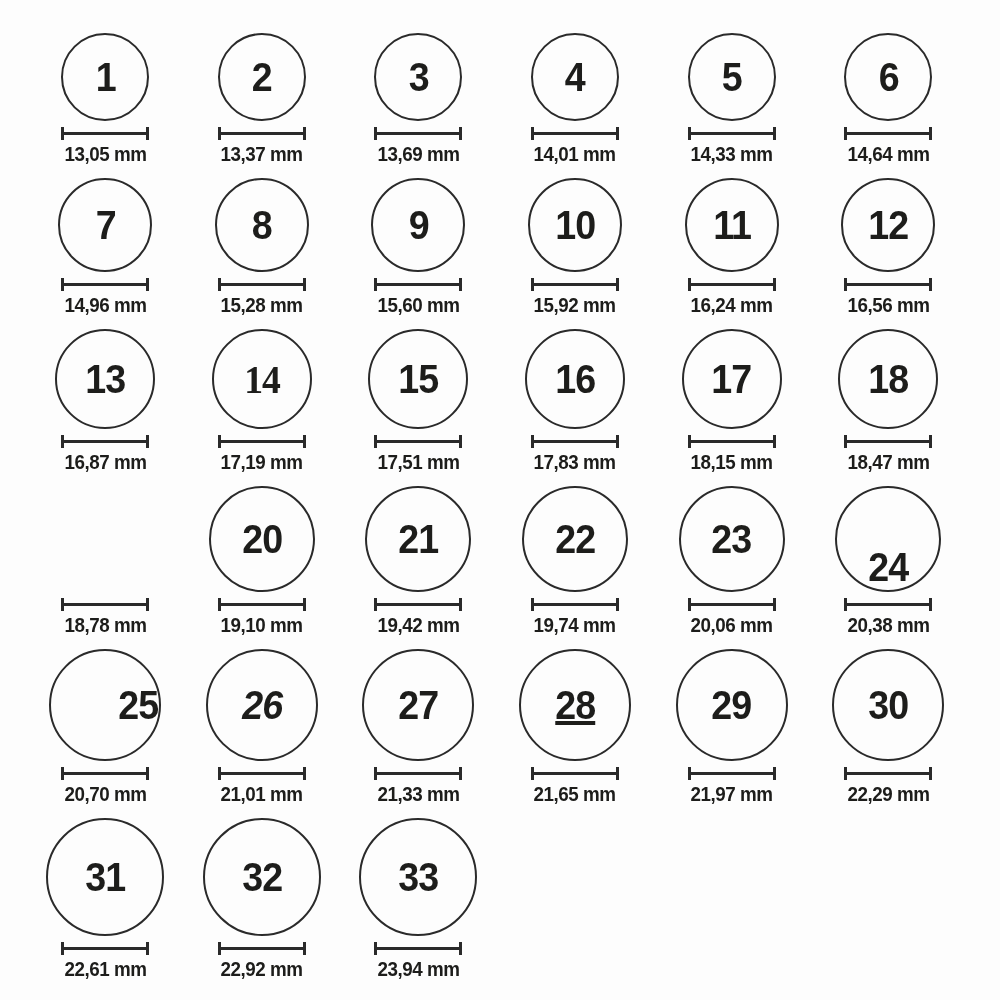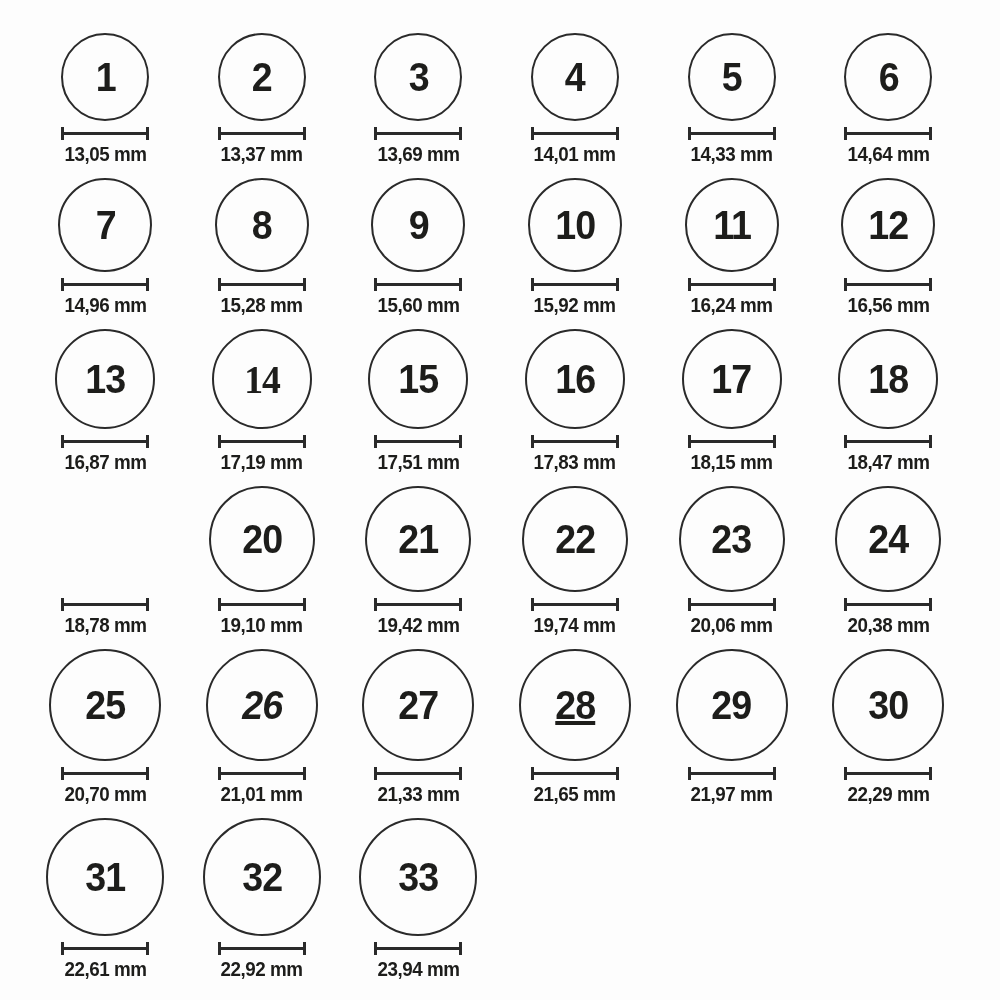--- a/index.html
+++ b/index.html
@@ -234,30 +234,30 @@
         <div class="label">19,74 mm</div>
       </div>
       <div class="cell">
         <div class="circle" style="width: 106px; height: 106px;">
           <span class="num">23</span>
         </div>
         <div class="measure"></div>
         <div class="label">20,06 mm</div>
       </div>
       <div class="cell">
-        <div class="circle" style="width: 106px; height: 106px;">
+        <div class="circle" style="width: 106px; height: 106px; align-items: flex-end;">
           <span class="num">24</span>
         </div>
         <div class="measure"></div>
         <div class="label">20,38 mm</div>
       </div>
     </div>
     <div class="row">
       <div class="cell">
-        <div class="circle" style="width: 112px; height: 112px;">
+        <div class="circle" style="width: 112px; height: 112px; justify-content: flex-end;">
           <span class="num">25</span>
         </div>
         <div class="measure"></div>
         <div class="label">20,70 mm</div>
       </div>
       <div class="cell">
         <div class="circle" style="width: 112px; height: 112px; font-style: italic;">
           <span class="num">26</span>
         </div>
         <div class="measure"></div>

